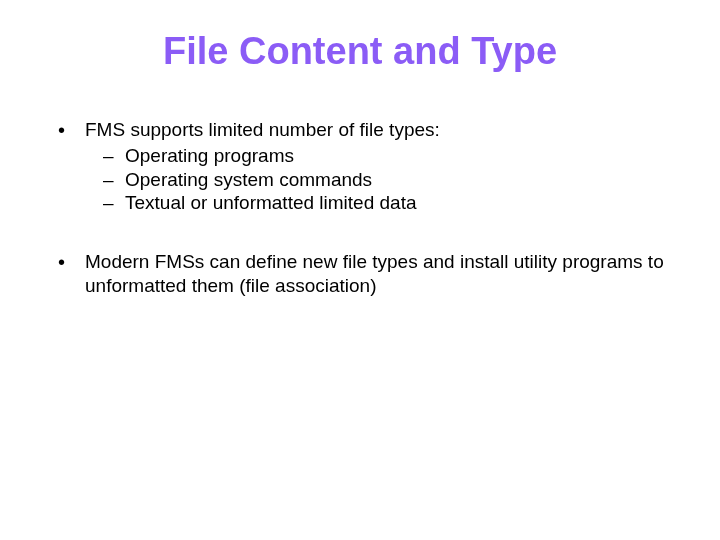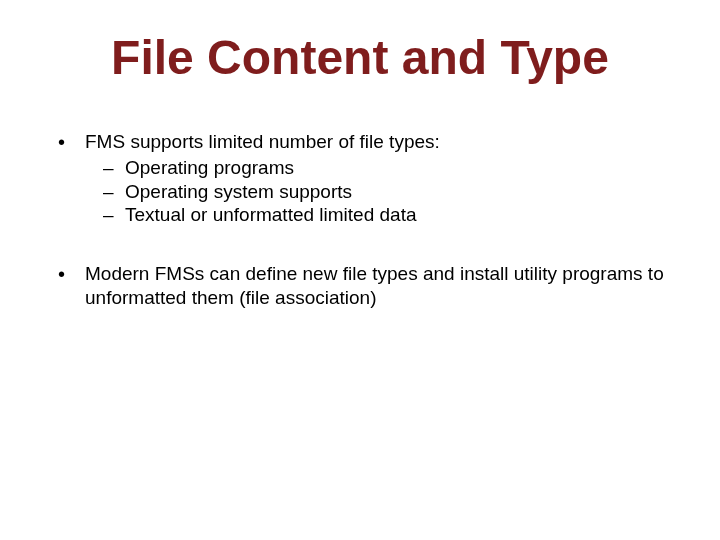--- a/index.html
+++ b/index.html
@@ -6,25 +6,25 @@
     body {
       width: 720px;
       height: 540px;
       background: #ffffff;
       font-family: "Comic Sans MS", "Comic Sans", cursive, sans-serif;
       padding: 20px 50px;
       color: #000;
     }
     .title {
       text-align: center;
-      font-size: 48px;
+      font-size: 38px;
       font-weight: bold;
       margin-top: 10px;
       margin-bottom: 45px;
-      color: #7f1d1d;
+      color: #8b5cf6;
     }
     .top-bullets {
       list-style: none;
       font-size: 19px;
     }
     .top-bullets > li {
       position: relative;
       padding-left: 35px;
       margin-bottom: 35px;
       line-height: 1.25;
@@ -55,20 +55,20 @@
 </head>
 <body>
 
 <h1 class="title">File Content and Type</h1>
 
 <ul class="top-bullets">
   <li>
     <span>FMS supports limited number of file types:</span>
     <ul class="sub-bullets">
       <li>Operating programs</li>
-      <li>Operating system supports</li>
+      <li>Operating system commands</li>
       <li>Textual or unformatted limited data</li>
     </ul>
   </li>
   <li>
     <span>Modern FMSs can define new file types and install utility programs to unformatted them (file association)</span>
   </li>
 </ul>
 
 </body></html>

